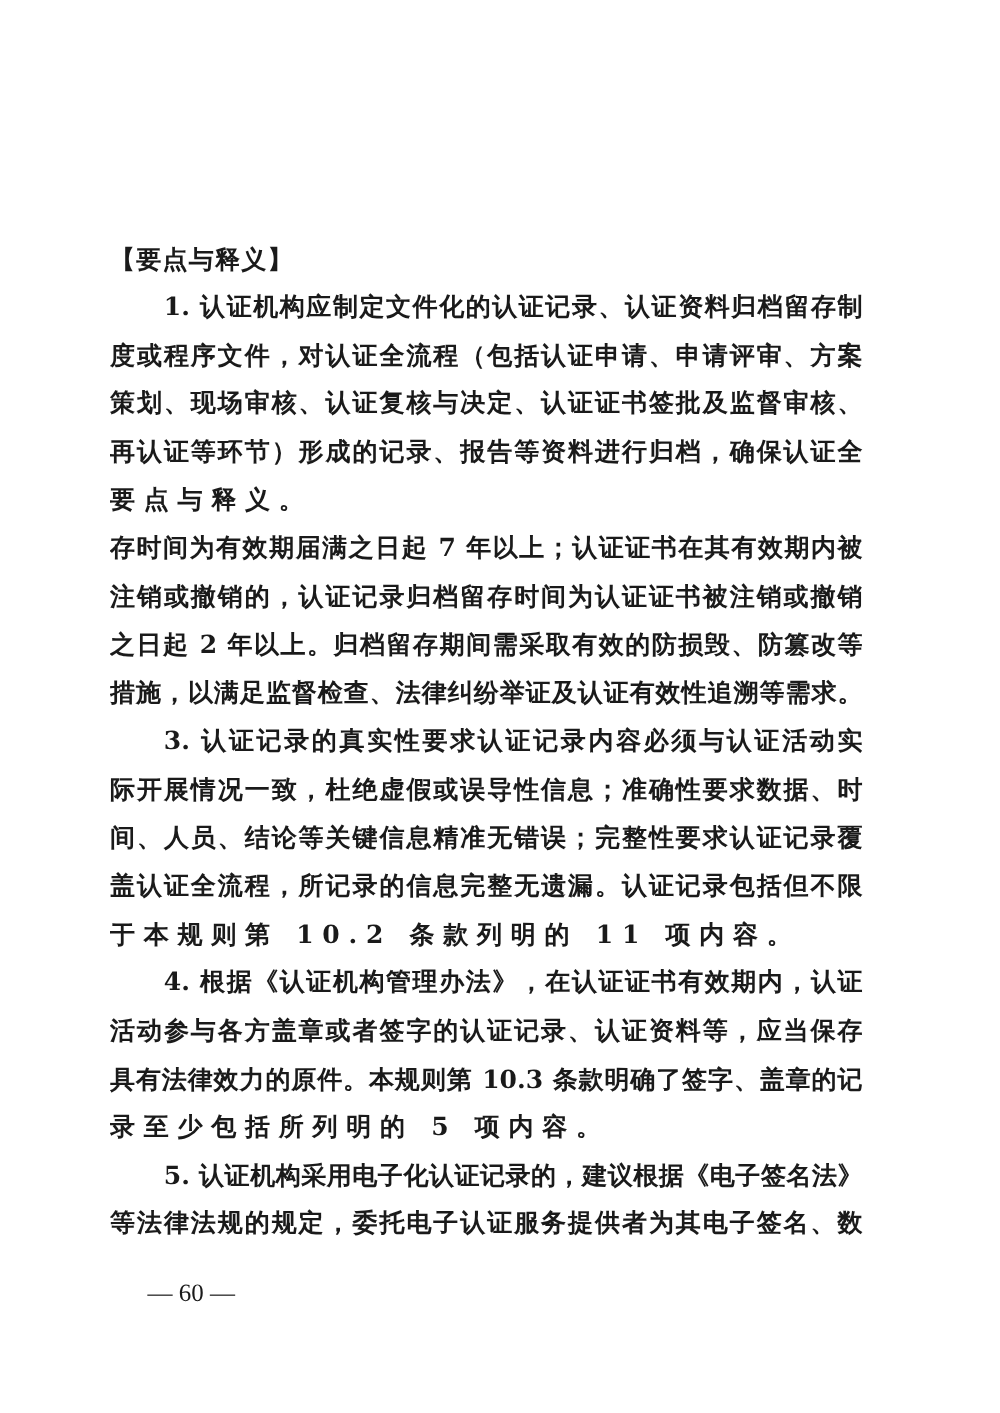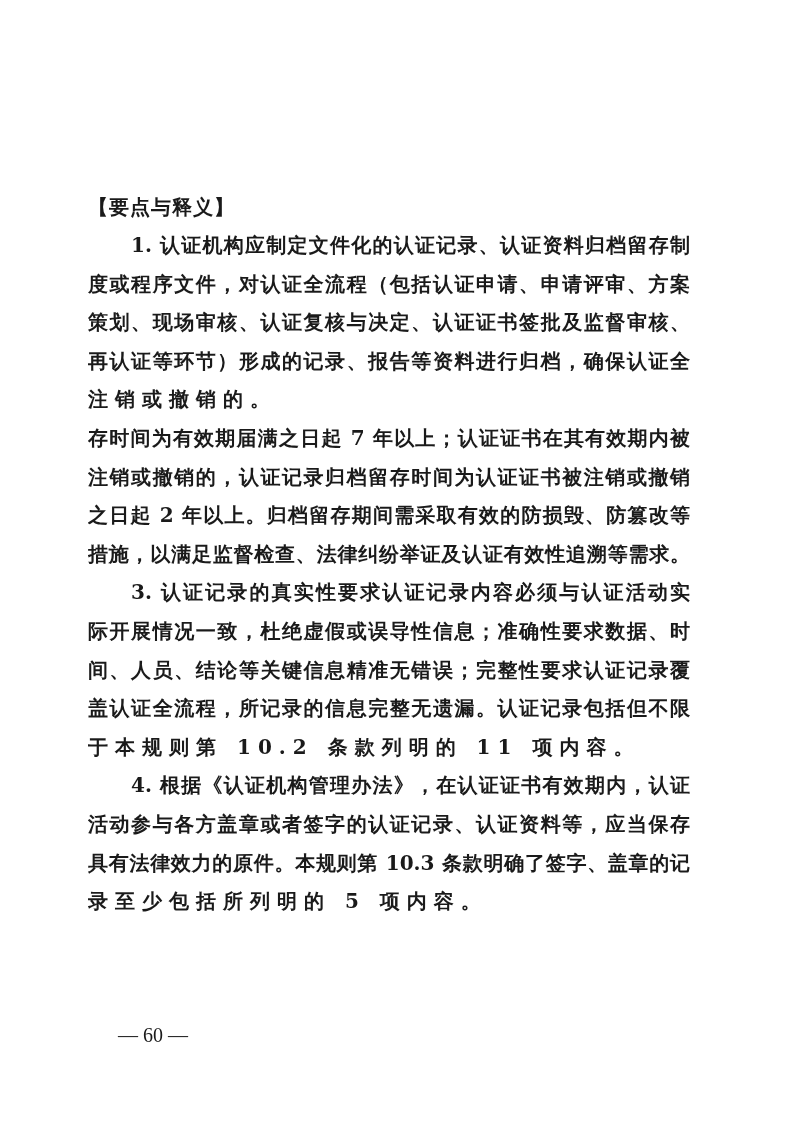--- a/index.html
+++ b/index.html
@@ -64,21 +64,21 @@
 <body>
 
 <div class="page">
   <div class="heading">【要点与释义】</div>
 
   <div>
     <div class="line indent">1. 认证机构应制定文件化的认证记录、认证资料归档留存制</div>
     <div class="line">度或程序文件，对认证全流程（包括认证申请、申请评审、方案</div>
     <div class="line">策划、现场审核、认证复核与决定、认证证书签批及监督审核、</div>
     <div class="line">再认证等环节）形成的记录、报告等资料进行归档，确保认证全</div>
-    <div class="line last">注销或撤销的。</div>
+    <div class="line last">要点与释义。</div>
   </div>
 
   <div>
     <div class="line">存时间为有效期届满之日起 7 年以上；认证证书在其有效期内被</div>
     <div class="line">注销或撤销的，认证记录归档留存时间为认证证书被注销或撤销</div>
     <div class="line">之日起 2 年以上。归档留存期间需采取有效的防损毁、防篡改等</div>
     <div class="line">措施，以满足监督检查、法律纠纷举证及认证有效性追溯等需求。</div>
   </div>
 
   <div>
@@ -89,15 +89,19 @@
     <div class="line last">于本规则第 10.2 条款列明的 11 项内容。</div>
   </div>
 
   <div>
     <div class="line indent">4. 根据《认证机构管理办法》，在认证证书有效期内，认证</div>
     <div class="line">活动参与各方盖章或者签字的认证记录、认证资料等，应当保存</div>
     <div class="line">具有法律效力的原件。本规则第 10.3 条款明确了签字、盖章的记</div>
     <div class="line last">录至少包括所列明的 5 项内容。</div>
   </div>
 
+  <div>
+    <div class="line indent">5. 认证机构采用电子化认证记录的，建议根据《电子签名法》</div>
+    <div class="line">等法律法规的规定，委托电子认证服务提供者为其电子签名、数</div>
+  </div>
 </div>
 
 <div class="page-number">— 60 —</div>
 
 </body></html>

